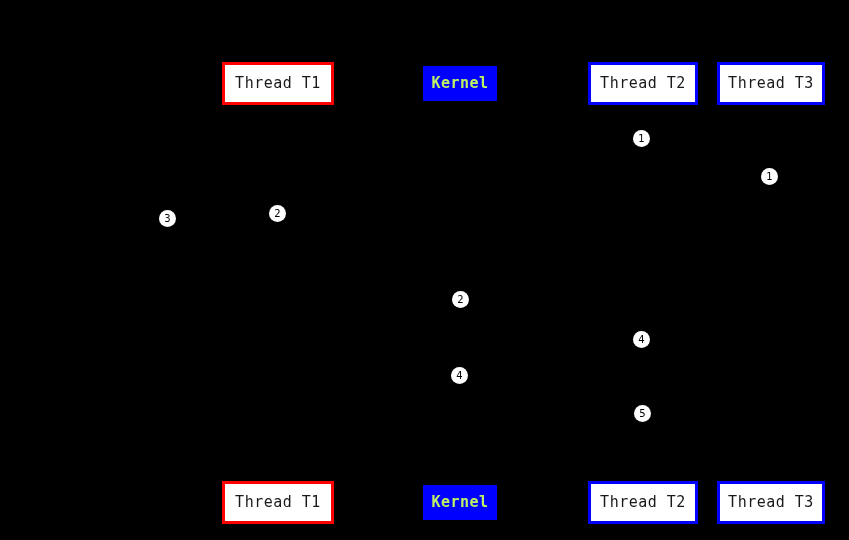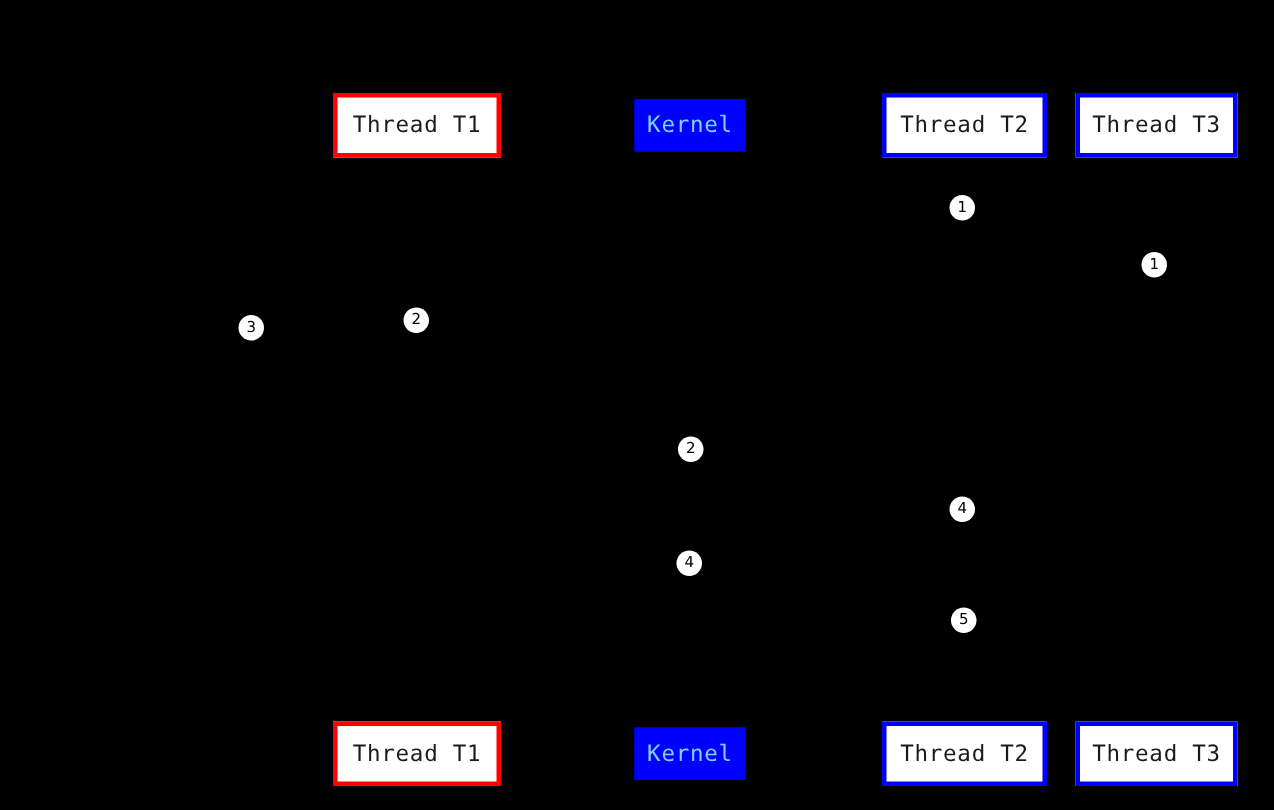--- a/index.html
+++ b/index.html
@@ -35,21 +35,22 @@
   .participant.thread {
     background: #FFFFFF;
     color: #1a1a1a;
   }
   .participant.thread.t1 { border-color: #FF0000; }
   .participant.thread.t2,
   .participant.thread.t3 { border-color: #0000FF; }
   .participant.kernel {
     background: #0000FF;
     border-color: #0000FF;
-    color: #7dd3fc;
+    color: #bef264;
+    font-weight: bold;
   }
 
   
   .lifeline {
     position: absolute;
     width: 1px;
     background: #000000;
   }
   .lifeline-notch {
     position: absolute;

